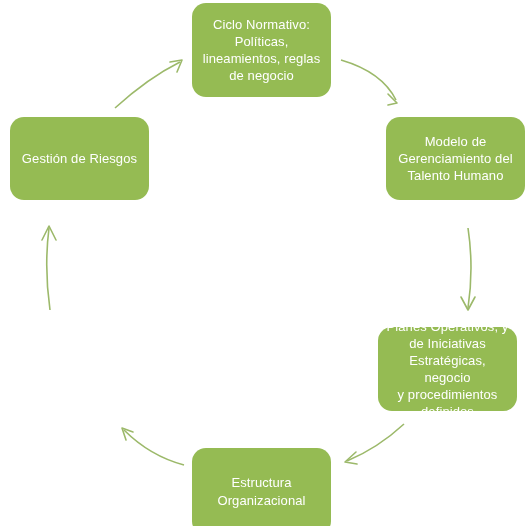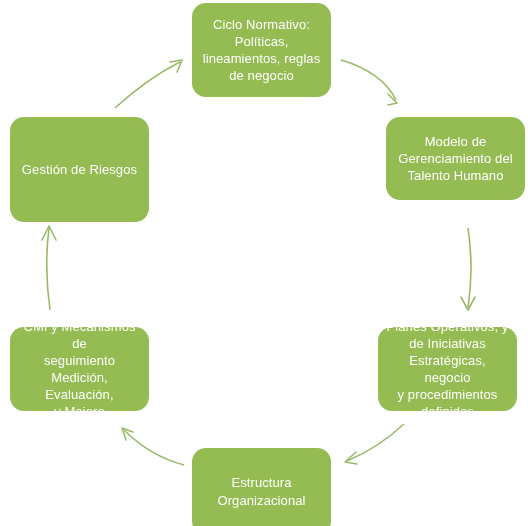--- a/index.html
+++ b/index.html
@@ -31,21 +31,21 @@
     font-size: 13px;
     padding: 4px 8px;
     white-space: pre-line;
     letter-spacing: 0.1px;
   }
   #node-ciclo-normativo   { left: 192px; top: 3px;   width: 139px; height: 94px; }
   #node-modelo-talento    { left: 386px; top: 117px; width: 139px; height: 83px; }
   #node-planes-operativos { left: 378px; top: 327px; width: 139px; height: 84px; }
   #node-estructura-org    { left: 192px; top: 432px; width: 139px; height: 87px; margin-top: 16px; }
   #node-cmi-mecanismos    { left: 10px;  top: 327px; width: 139px; height: 84px; }
-  #node-gestion-riesgos   { left: 10px;  top: 117px; width: 139px; height: 105px; }
+  #node-gestion-riesgos   { left: 10px;  top: 117px; width: 139px; height: 83px; }
 
   #arrow-layer {
     position: absolute;
     left: 0;
     top: 0;
     width: 528px;
     height: 526px;
     pointer-events: none;
   }
   .arrow-path {
@@ -110,20 +110,16 @@
 
   <div class="node" id="node-planes-operativos">Planes Operativos, y
 de Iniciativas
 Estratégicas, negocio
 y procedimientos
 definidos</div>
 
   <div class="node" id="node-estructura-org">Estructura
 Organizacional</div>
 
-  <div class="node" id="node-cmi-mecanismos">CMI y Mecanismos de
-seguimiento
-Medición, Evaluación,
-y Mejora</div>
 
   <div class="node" id="node-gestion-riesgos">Gestión de Riesgos</div>
 
 </div>
 
 </body></html>

